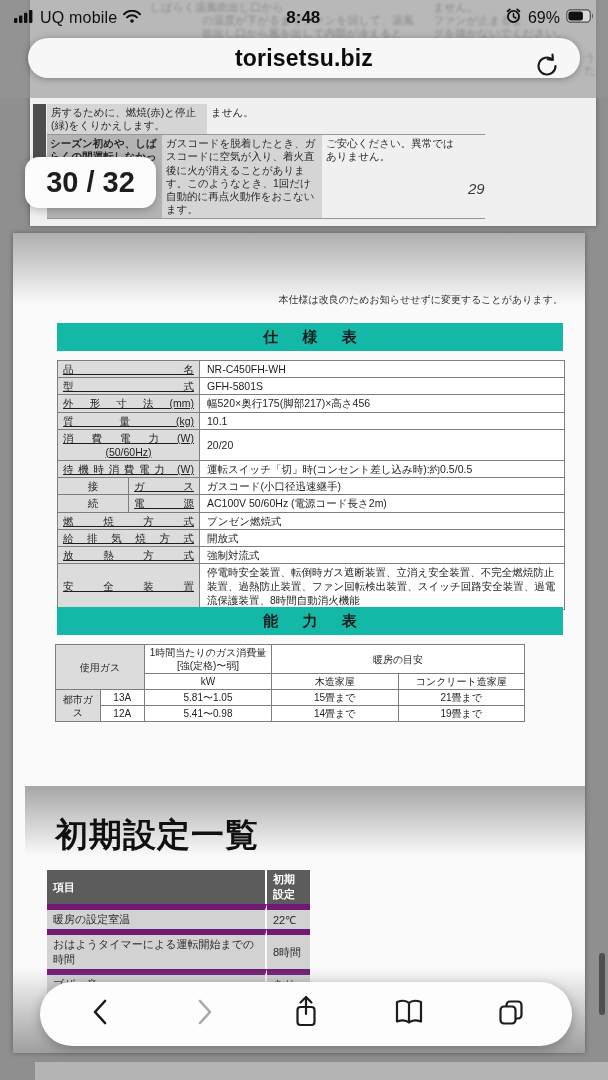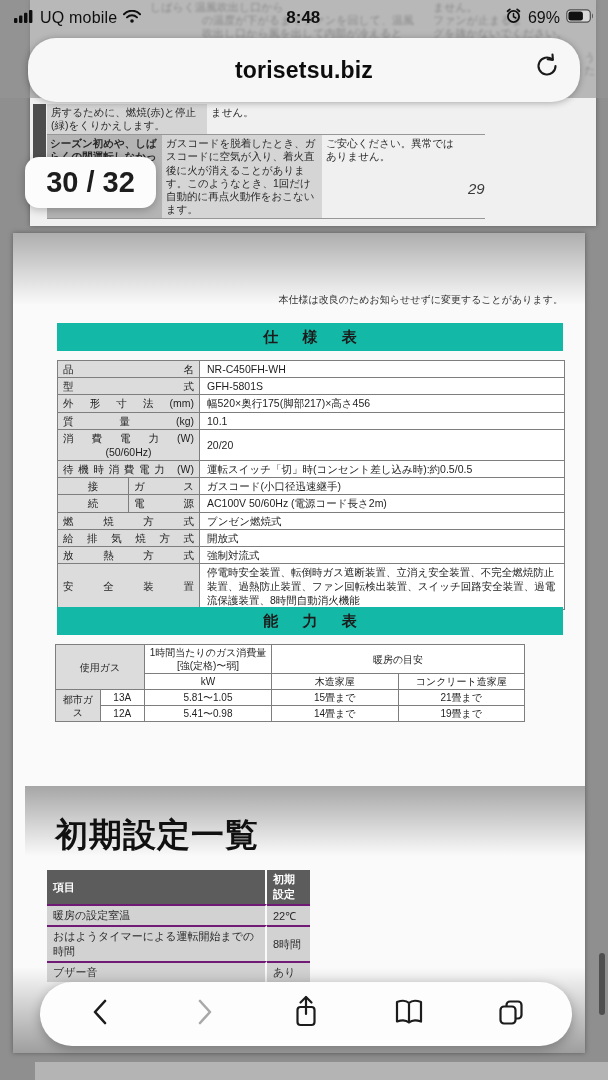--- a/index.html
+++ b/index.html
@@ -22,55 +22,55 @@
   .top-dim{position:absolute;left:0;top:0;width:608px;height:98px;background:rgba(150,150,150,.62);}
 
   
   .statusbar{position:absolute;left:0;top:0;width:608px;height:36px;display:flex;align-items:center;justify-content:space-between;padding:0 14px;box-sizing:border-box;color:#0f0f0f;}
   .sb-left,.sb-right{display:flex;align-items:center;gap:6px;}
   .sb-carrier{font-size:16px;font-weight:500;letter-spacing:.2px;}
   .sb-time{position:absolute;left:50%;transform:translateX(-52%);font-size:17px;font-weight:700;}
   .sb-batt{font-size:16px;font-weight:500;}
 
   
-  .urlbar{position:absolute;left:28px;top:38px;width:552px;height:64px;background:#f7f7f7;border-radius:28px;box-shadow:0 1px 7px rgba(0,0,0,.30);display:flex;align-items:center;justify-content:center;}
+  .urlbar{position:absolute;left:28px;top:38px;width:552px;height:40px;background:#f7f7f7;border-radius:28px;box-shadow:0 1px 7px rgba(0,0,0,.30);display:flex;align-items:center;justify-content:center;}
   .url-text{font-size:23px;font-weight:600;color:#0c0c0c;letter-spacing:.2px;}
   .reload{position:absolute;right:20px;top:15px;width:26px;height:26px;}
 
   
   .badge{position:absolute;left:25px;top:157px;width:131px;height:51px;background:#fcfcfc;border-radius:14px;box-shadow:0 2px 8px rgba(0,0,0,.25);display:flex;align-items:center;justify-content:center;font-size:29px;font-weight:600;color:#1d1d1d;}
 
   
   .page30{position:absolute;left:13px;top:233px;width:572px;height:820px;background:#fafafa;box-shadow:0 0 5px rgba(0,0,0,.35);overflow:hidden;}
   .grad1{position:absolute;left:0;top:0;width:572px;height:72px;background:linear-gradient(180deg,#aeaeae 0%,rgba(250,250,250,0) 100%);}
   .grad2{position:absolute;left:12px;top:553px;width:560px;height:70px;background:linear-gradient(180deg,#a6a6a6 0%,rgba(250,250,250,0) 100%);}
   .sec-title{position:absolute;font-size:33px;font-weight:bold;color:#101010;letter-spacing:1px;}
   .title1{left:42px;top:26px;}
   .title2{left:42px;top:580px;}
   .spec-note{position:absolute;right:22px;top:60px;font-size:10px;color:#333;}
   .banner{position:absolute;left:44px;width:506px;height:28px;background:#14b8a6;display:flex;align-items:center;justify-content:center;font-size:15px;font-weight:bold;color:#1b1b1b;letter-spacing:10px;text-indent:10px;}
   .banner1{top:90px;} .banner2{top:374px;}
 
   table{border-collapse:collapse;}
   .spec-table{position:absolute;left:44px;top:127px;width:508px;font-size:10.5px;color:#1e1e1e;table-layout:fixed;}
   .spec-table td{border:1px solid #7e7e7e;padding:1px 5px;line-height:1.35;}
-  td.lab{background:#dcdcdc;text-align:justify;text-align-last:justify;}
+  td.lab{background:#dcdcdc;text-align:justify;text-align-last:justify;text-decoration:underline;}
   td.lab2{background:#dcdcdc;text-align:center;text-align-last:center;width:20px;padding:1px 2px;}
   .lab-line2{display:block;text-align:center;text-align-last:center;}
   td.val{background:#ffffff;padding-left:7px;}
   .col-label{width:131px;} 
 
   .cap-table{position:absolute;left:42px;top:411px;width:470px;font-size:10px;color:#1e1e1e;text-align:center;table-layout:fixed;}
   .cap-table td{border:1px solid #7e7e7e;background:#fff;padding:1px 2px;line-height:1.3;}
   .cap-table td.gray{background:#dcdcdc;}
 
   .def-table{position:absolute;left:34px;top:637px;width:263px;font-size:11px;color:#2a2a2a;border-collapse:separate;border-spacing:0;}
   .def-table td{padding:2px 6px;}
   .def-head td{background:#5c5c5c;color:#fff;font-weight:bold;}
-  .def-row td{background:#d2d2d2;border-top:2px solid #701a75;margin-top:16px;}
+  .def-row td{background:#d2d2d2;border-top:6px solid #701a75;margin-top:16px;}
   .def-row td:first-child,.def-head td:first-child{border-right:2px solid #fafafa;width:206px;}
   .def-row:last-child td{border-bottom:2px solid #fafafa;}
 
   .fade-bottom{position:absolute;left:0;bottom:0;width:572px;height:86px;background:linear-gradient(180deg,rgba(250,250,250,0) 0%,#9e9e9e 100%);}
   .p30-num{position:absolute;left:34px;top:789px;font-style:italic;font-size:15px;color:#7e7e7e;}
 
   
   .nextpage{position:absolute;left:35px;top:1062px;width:573px;height:18px;background:#b4b4b4;}
 
   

